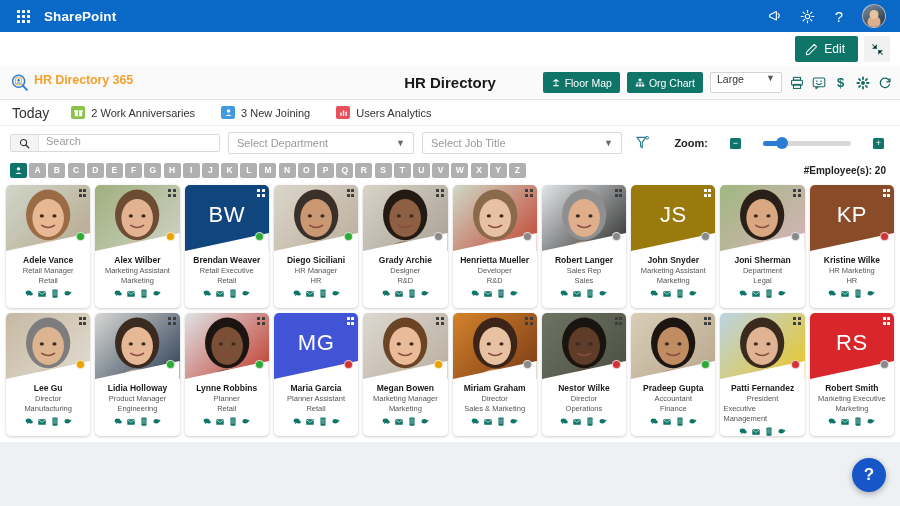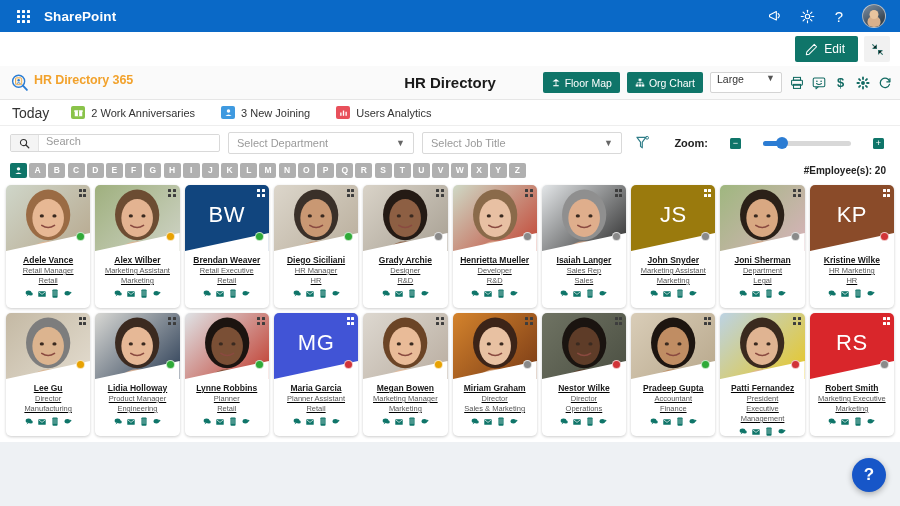--- a/index.html
+++ b/index.html
@@ -125,21 +125,21 @@
     display:flex; flex-direction:column; cursor:pointer;
   }
   .photo { height:66px; position:relative; overflow:hidden; }
   .photo .clip { position:absolute; left:0; right:0; bottom:0; height:18px; background:#fff; clip-path: polygon(0 100%, 100% 0, 100% 100%); }
   .grip { position:absolute; top:4px; right:4px; display:grid; grid-template-columns:repeat(2,3px); grid-template-rows:repeat(2,3px); gap:1.5px; z-index:3; cursor:grab; }
   .grip i { width:3px; height:3px; background:#3d3d3d; display:block; border-radius:.5px; }
   .grip.onlight i { background:#3d3d3d; }
   .grip.ondark i { background:#fff; }
   .status { position:absolute; right:5px; bottom:10px; width:9px; height:9px; border-radius:50%; z-index:4; border:1px solid rgba(255,255,255,.7); }
   .initials { position:absolute; inset:0; display:flex; align-items:center; justify-content:center; color:#fff; font-size:22px; font-weight:400; letter-spacing:.5px; padding-bottom:6px; }
-  .cbody { flex:1; padding:3px 3px 0 3px; text-align:center; display:flex; flex-direction:column; align-items:center;text-decoration:underline; }
+  .cbody { flex:1; padding:3px 3px 0 3px; display:flex; flex-direction:column; align-items:center; }
   .cname { font-size:8.5px; font-weight:700; color:#1a1a1a; line-height:11px; margin-top:1px; }
   .ctitle { font-size:7.5px; color:#555; line-height:10px; }
   .cdept { font-size:7.5px; color:#555; line-height:10px; }
   .cicons { display:flex; gap:5px; justify-content:center; margin-top:3px; color:#0f7569; }
   .cicons span { width:8px; height:9px; display:flex; align-items:center; justify-content:center; cursor:pointer; }
 
   
   .p-bg { position:absolute; inset:0; }
 
   
@@ -757,21 +757,21 @@
           <div class="clip"></div>
           <div class="grip onlight">
             <i></i>
             <i></i>
             <i></i>
             <i></i>
           </div>
           <div class="status" style="background: rgb(138, 138, 138);"></div>
         </div>
         <div class="cbody">
-          <div class="cname">Isaiah Langer</div>
+          <div class="cname">Robert Langer</div>
           <div class="ctitle">Sales Rep</div>
           <div class="cdept">Sales</div>
           <div class="cicons">
             <span>
               <svg width="9" height="9" viewBox="0 0 12 12">
                 <ellipse cx="5.3" cy="5" rx="4.3" ry="3.4" fill="#0f7569"></ellipse>
                 <path d="M3.4 8.1 L2.4 10.4 L5.4 8.4 Z" fill="#0f7569"></path>
                 <ellipse cx="8.6" cy="6.6" rx="3.1" ry="2.5" fill="#0f7569"></ellipse>
               </svg>
             </span>

